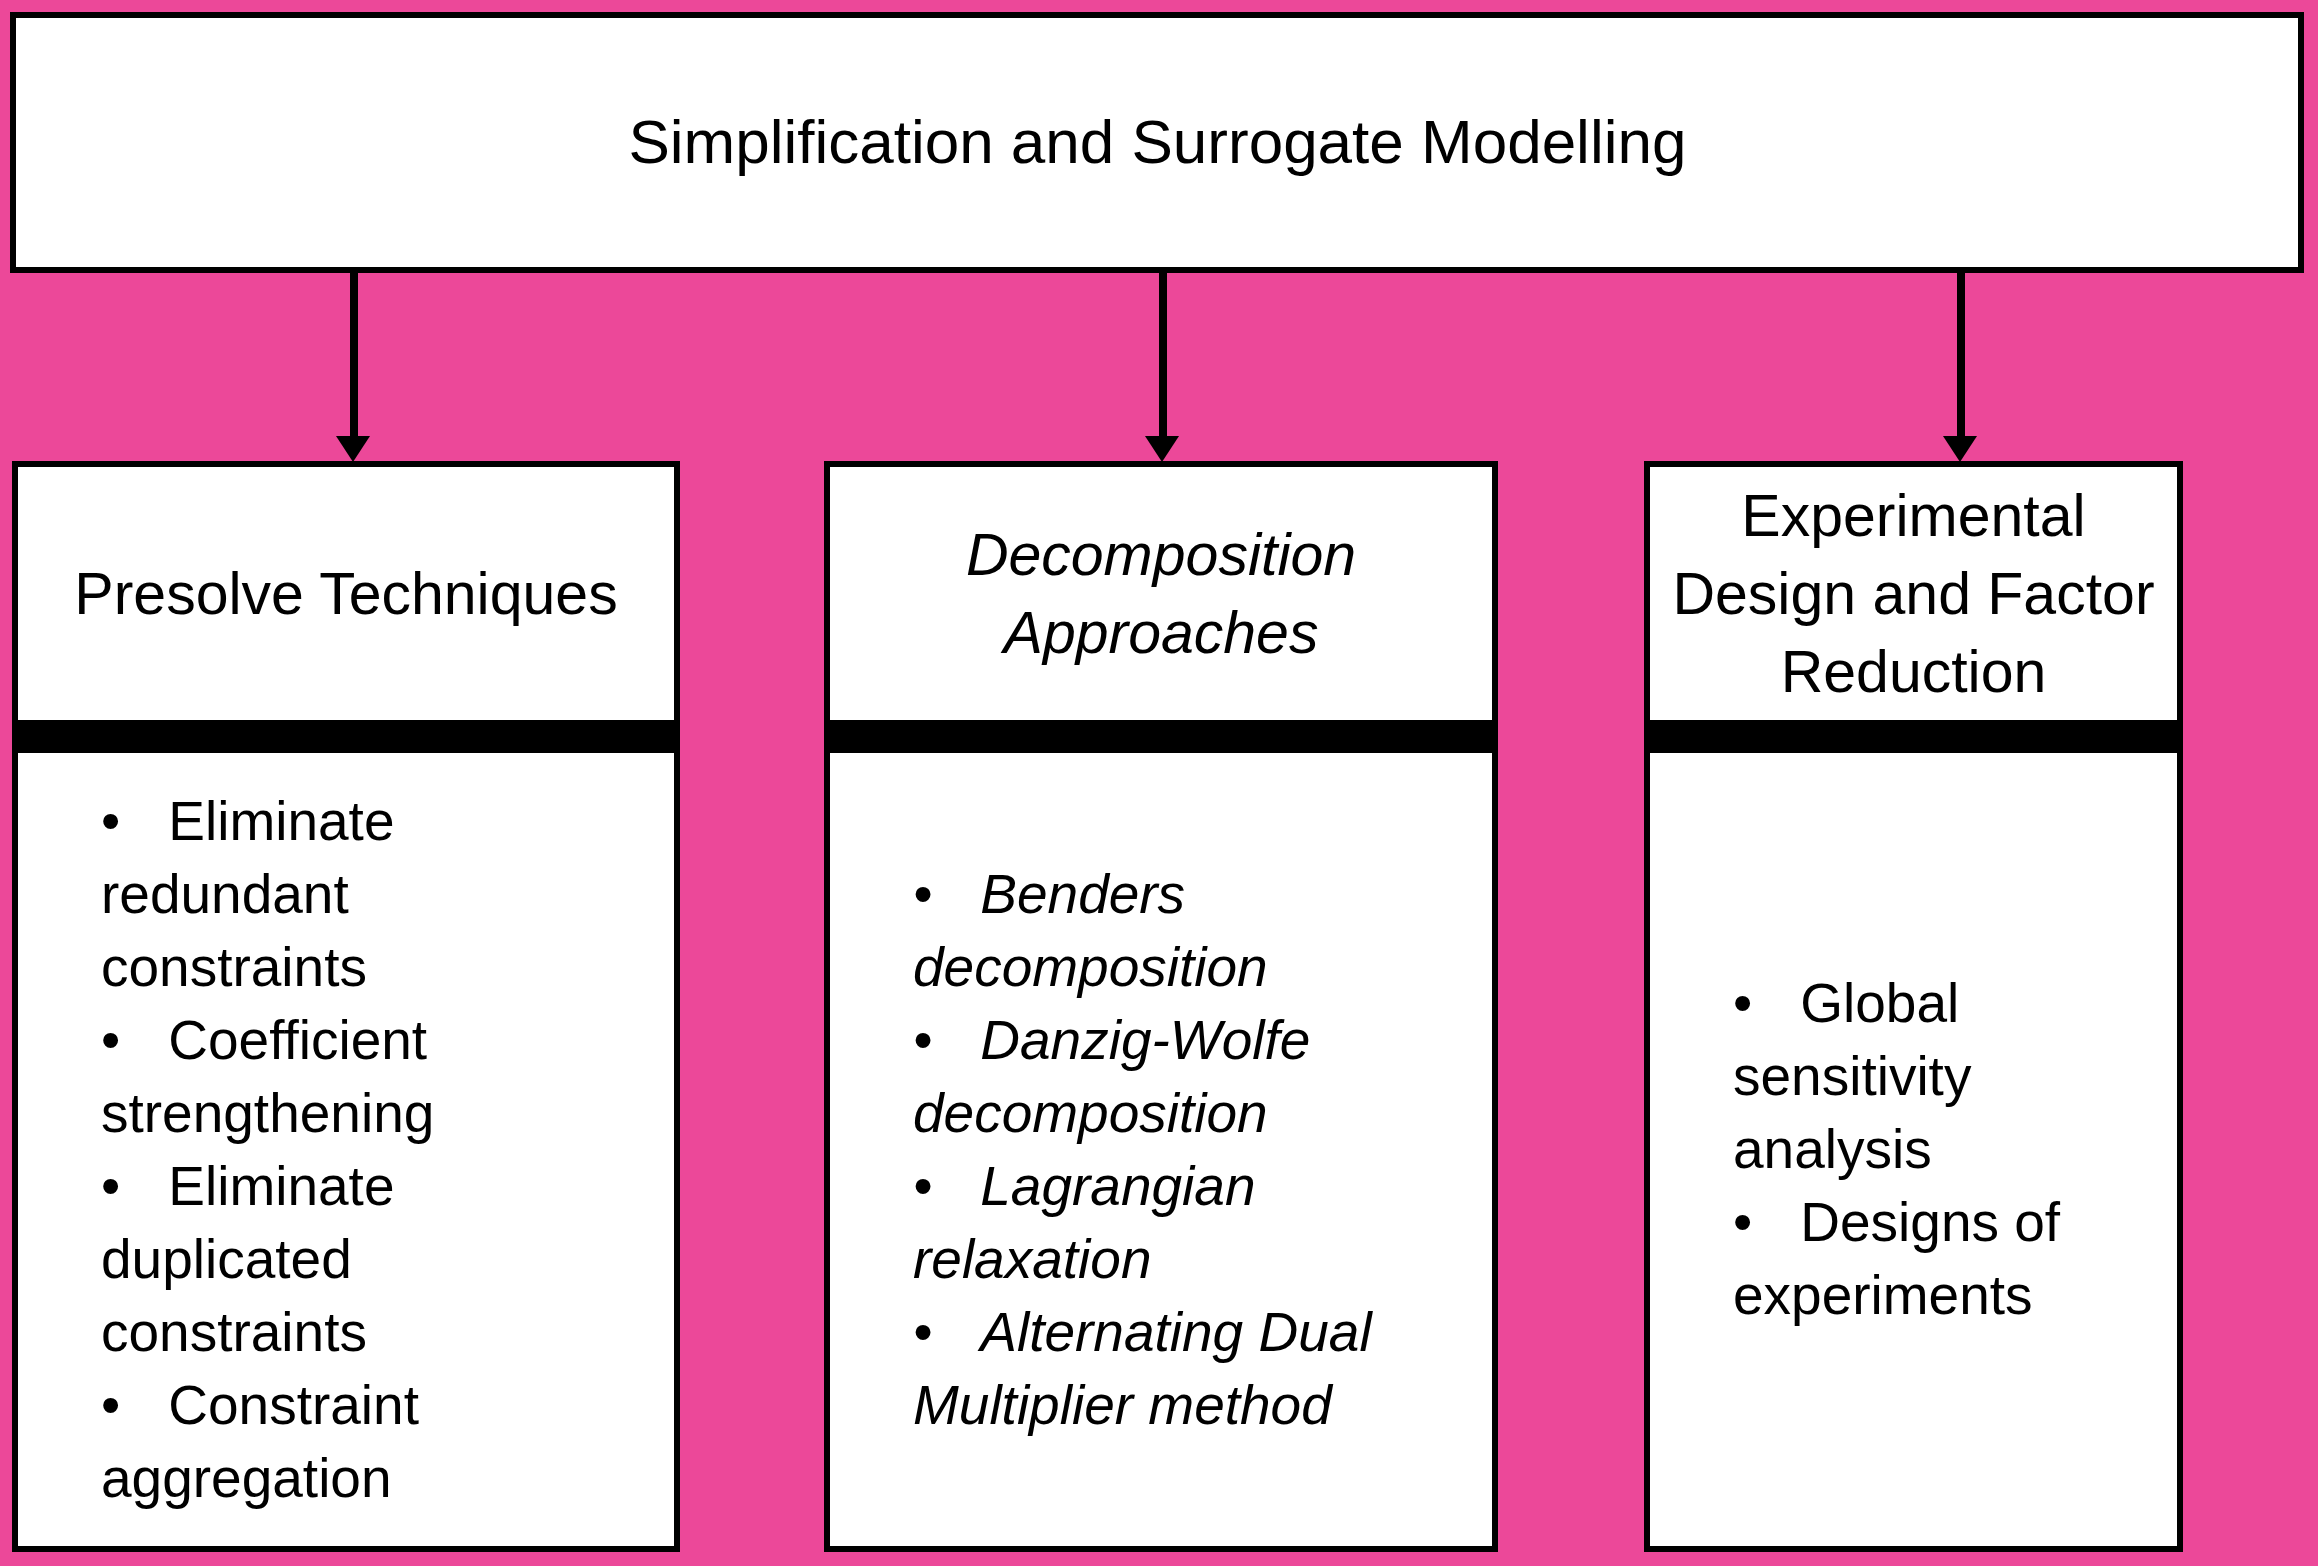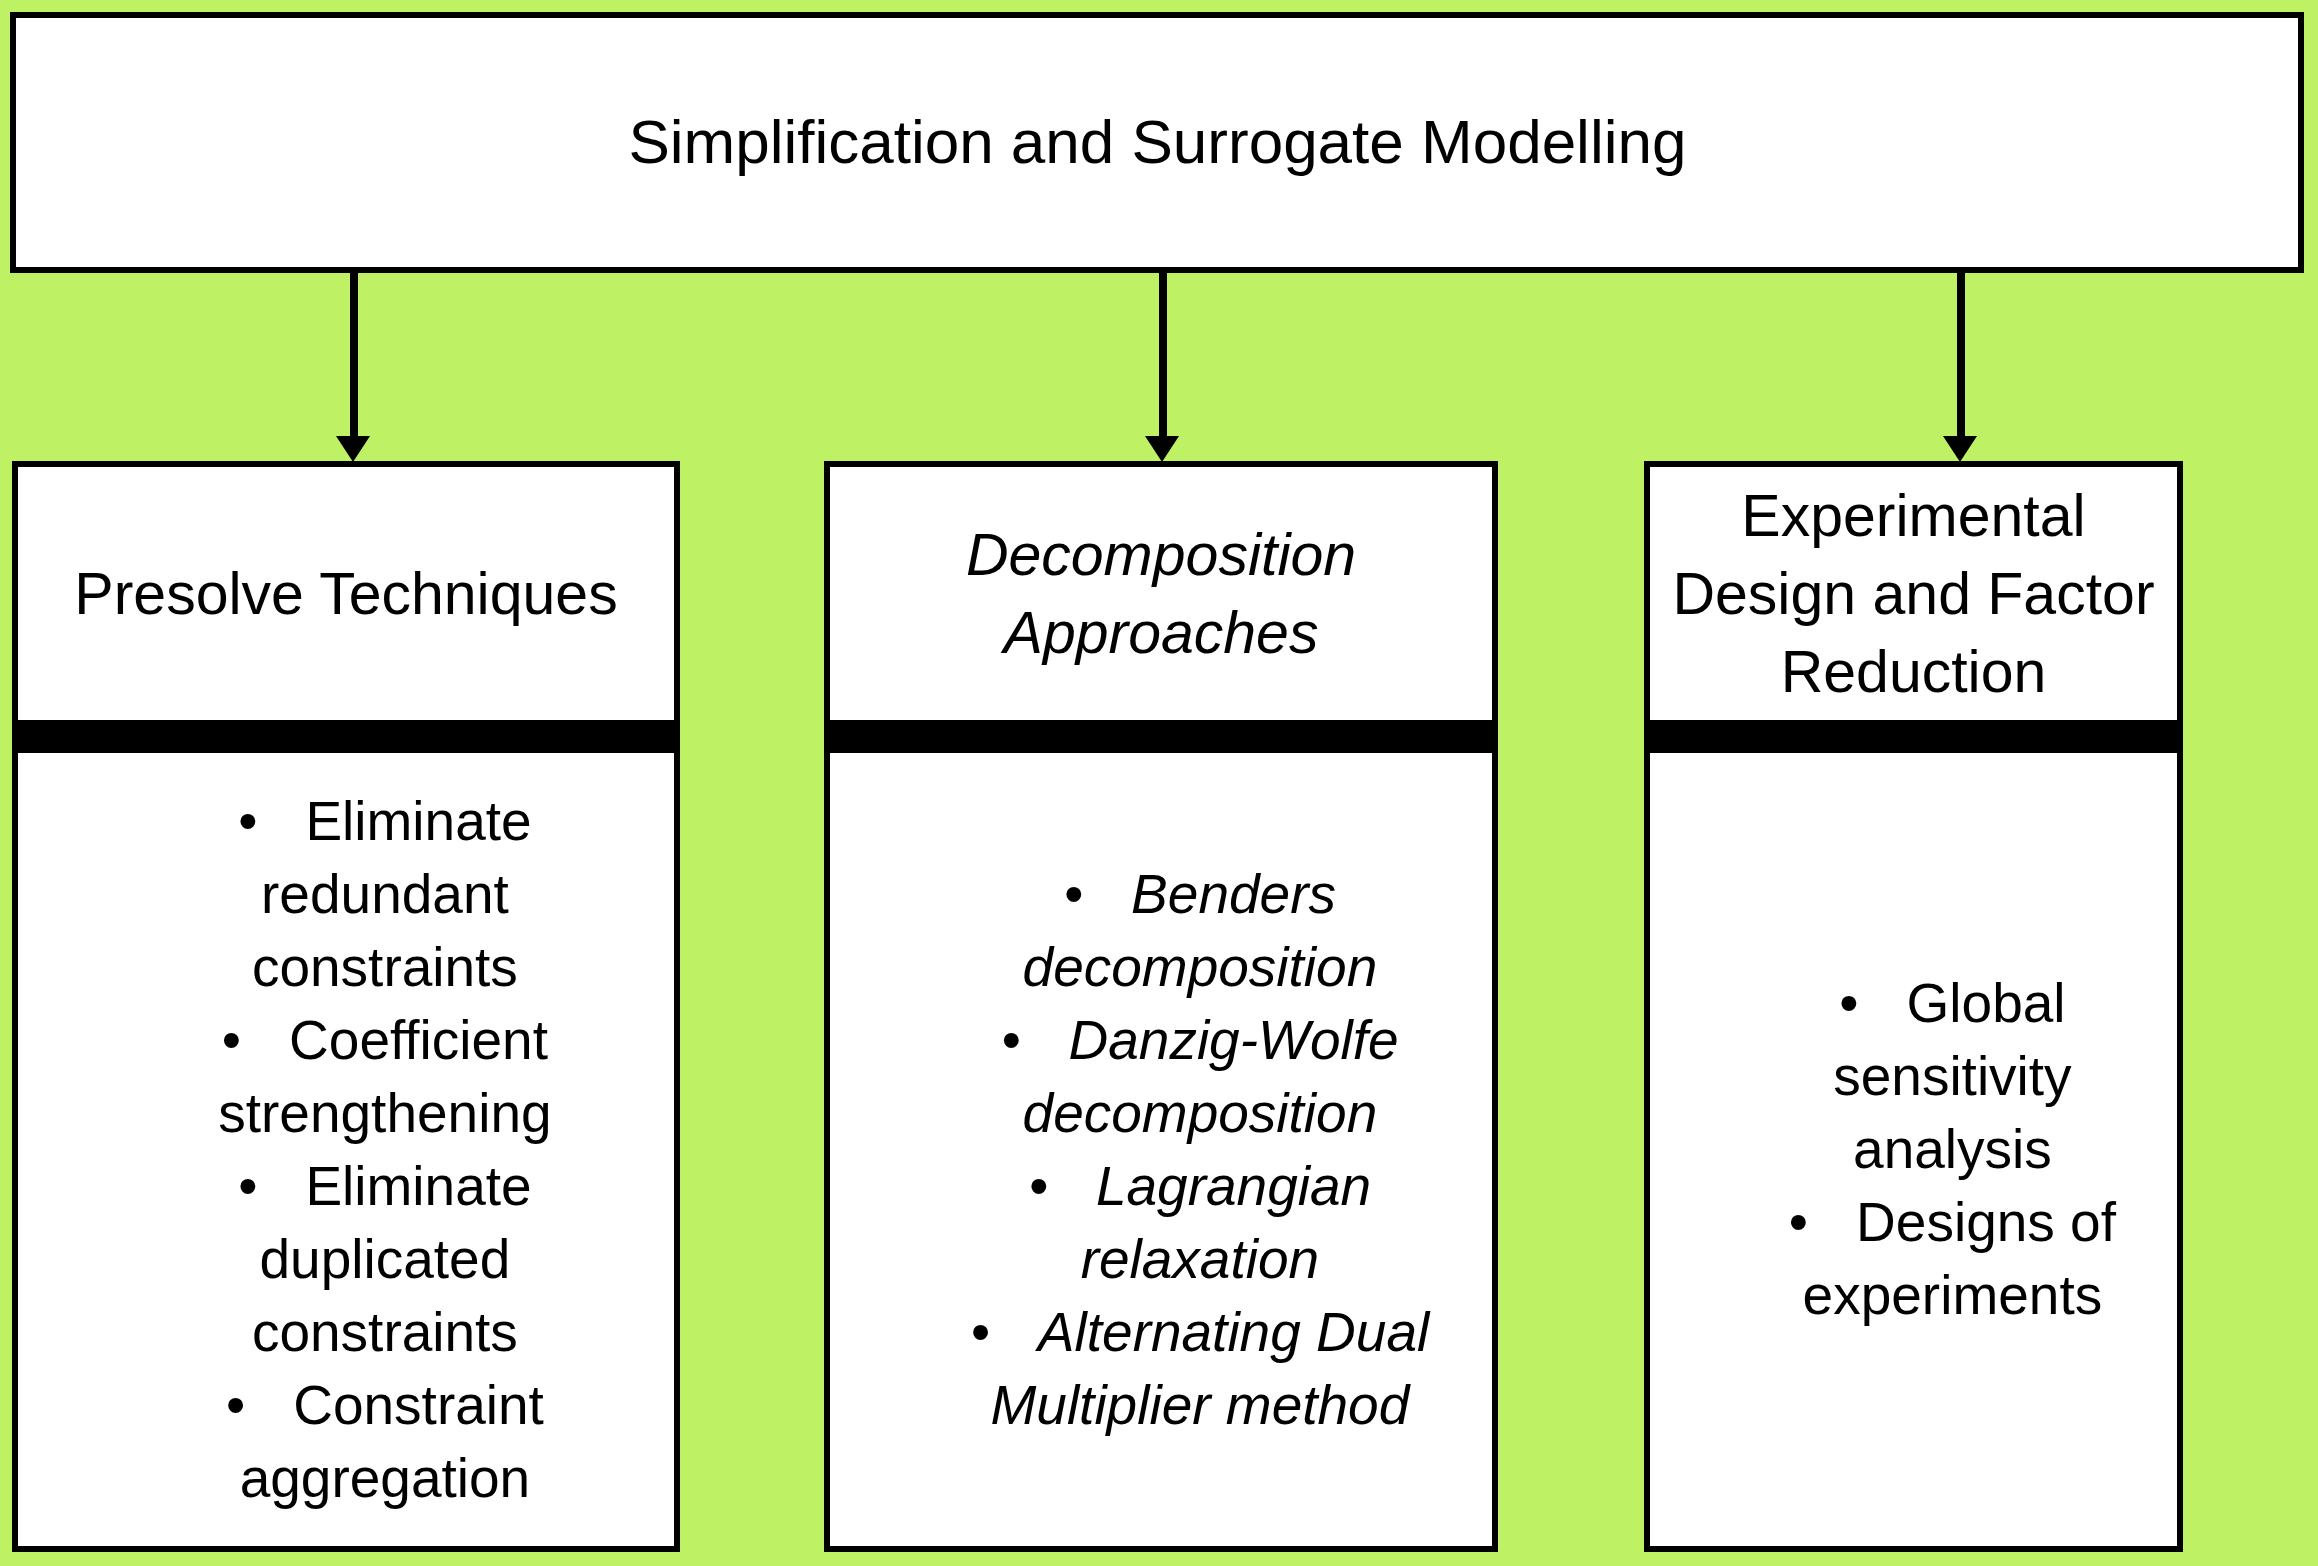--- a/index.html
+++ b/index.html
@@ -3,21 +3,21 @@
 <meta charset="utf-8">
 <style>
   html, body { margin: 0; padding: 0; background: #ffffff; }
   body {
     width: 2319px; height: 1566px;
     font-family: "Liberation Sans", sans-serif;
     color: #000000;
     position: relative;
     overflow: hidden;
   }
-  .canvas { position: absolute; left: 0; top: 0; width: 2319px; height: 1566px; background: #bef264; }
+  .canvas { position: absolute; left: 0; top: 0; width: 2319px; height: 1566px; background: #ec4899; }
 
   
   .topbox {
     position: absolute; left: 10.4px; top: 12px; width: 2294px; height: 261px;
     border: 6px solid #000000; box-sizing: border-box; background: #ffffff;
     display: flex; align-items: center; justify-content: center;
   }
   .topbox .title { font-size: 62px; line-height: 1.1; text-align: center; }
 
   
@@ -48,21 +48,21 @@
     font-size: 59px; line-height: 78px; text-align: center; white-space: pre-line;
   }
   .divider { height: 33px; flex: none; background: #000000; }
 
   .col-content {
     flex: 1 1 auto; overflow: hidden;
     display: flex; flex-direction: column; justify-content: center;
     padding: 0 5.2px 0 83px;
     font-size: 55px; line-height: 73px;
   }
-  .item { text-align: center; }
+  .item { text-align: left; }
   .item .dot { margin-right: 48px; }
   .item .itext { white-space: pre-line; }
 </style>
 </head>
 <body>
 
 <div class="canvas">
 
   <div class="topbox">
     <div class="title">Simplification and Surrogate Modelling</div>

